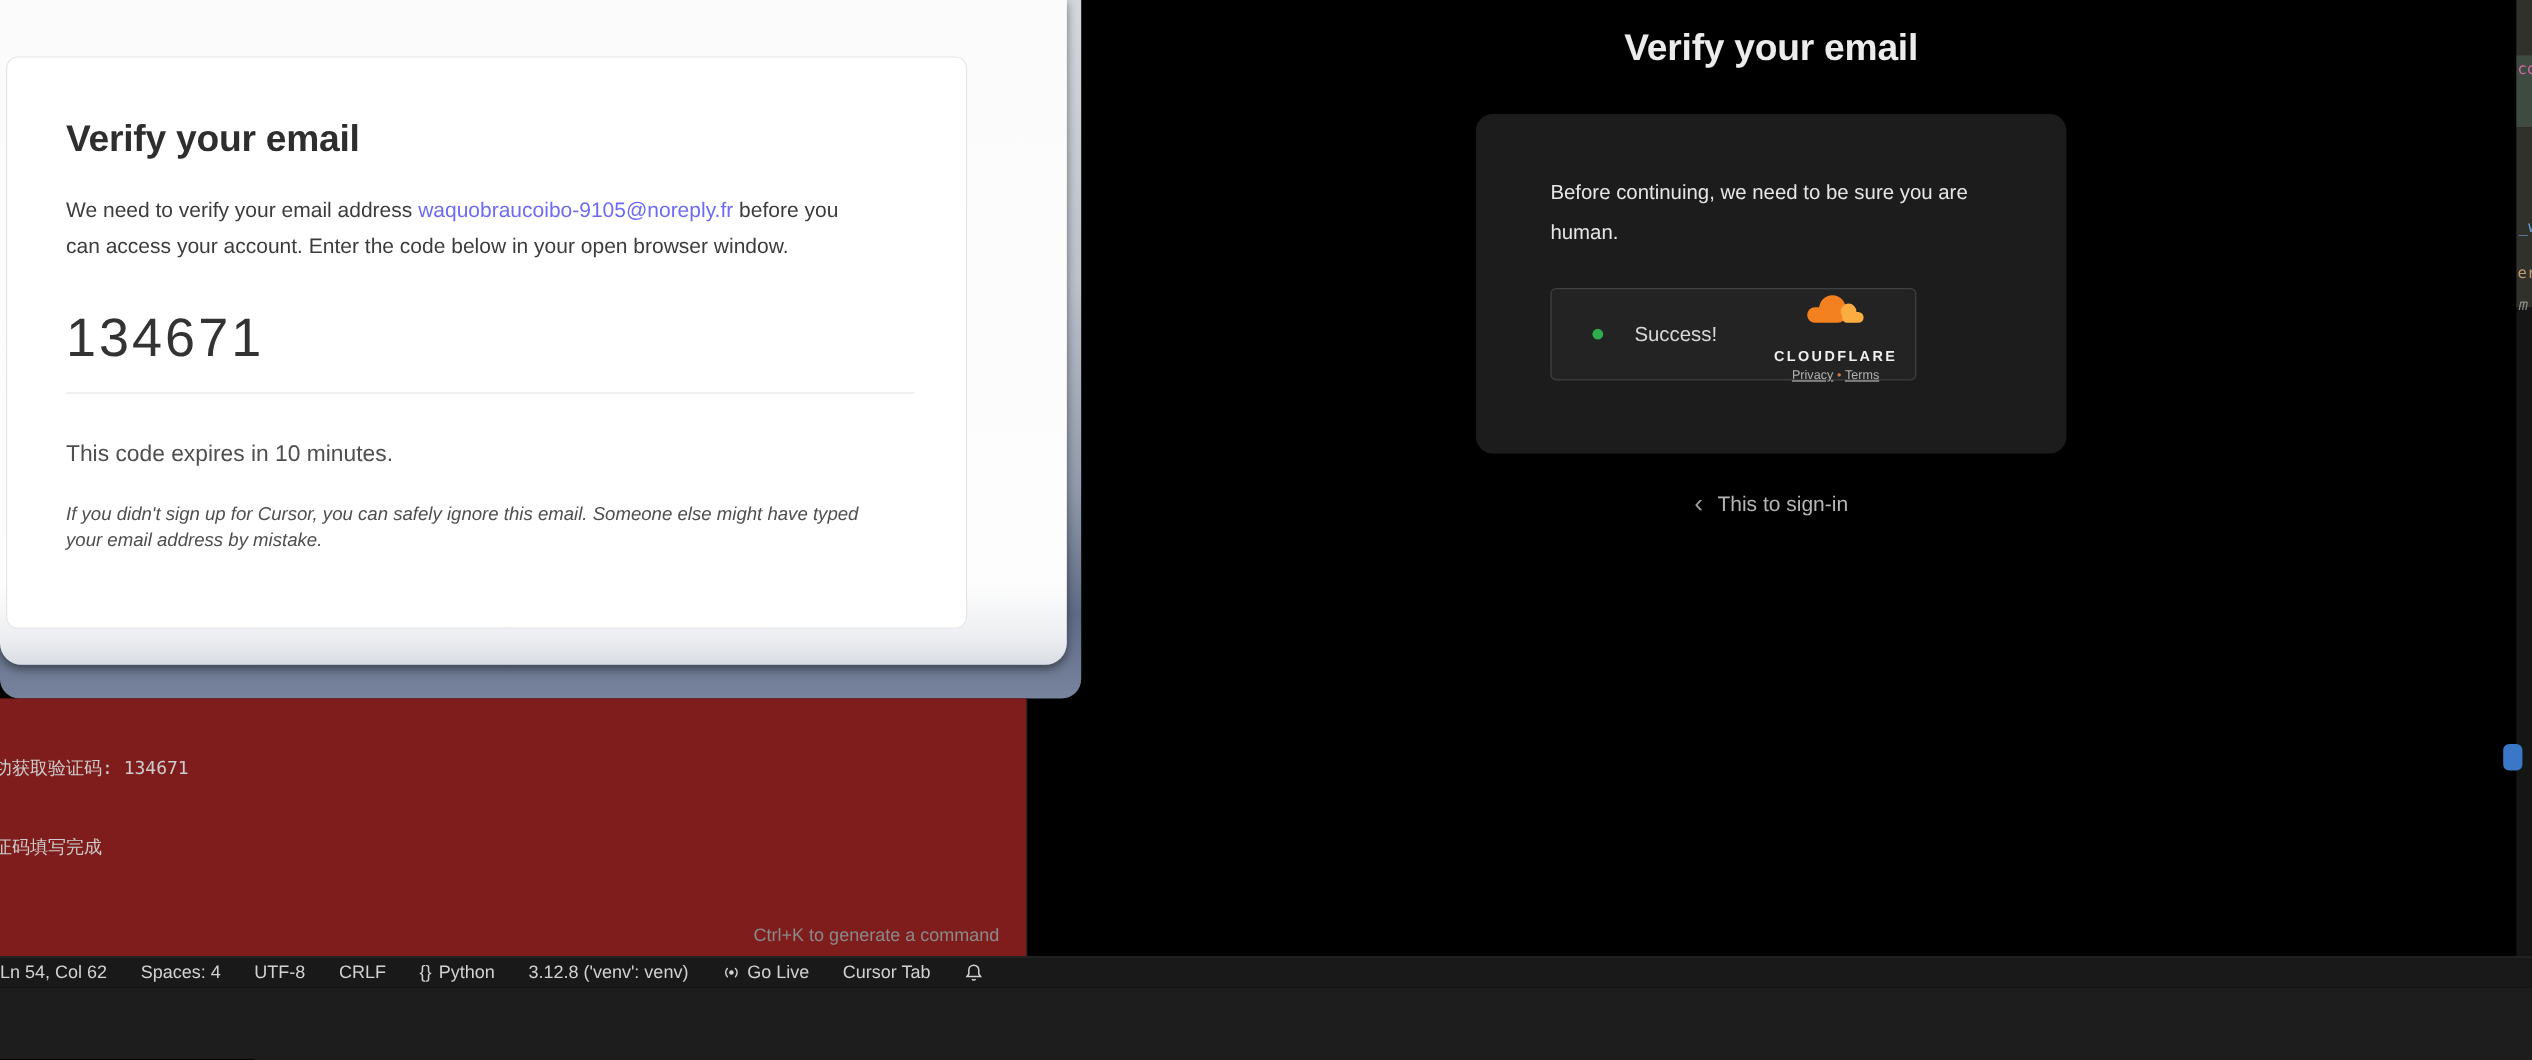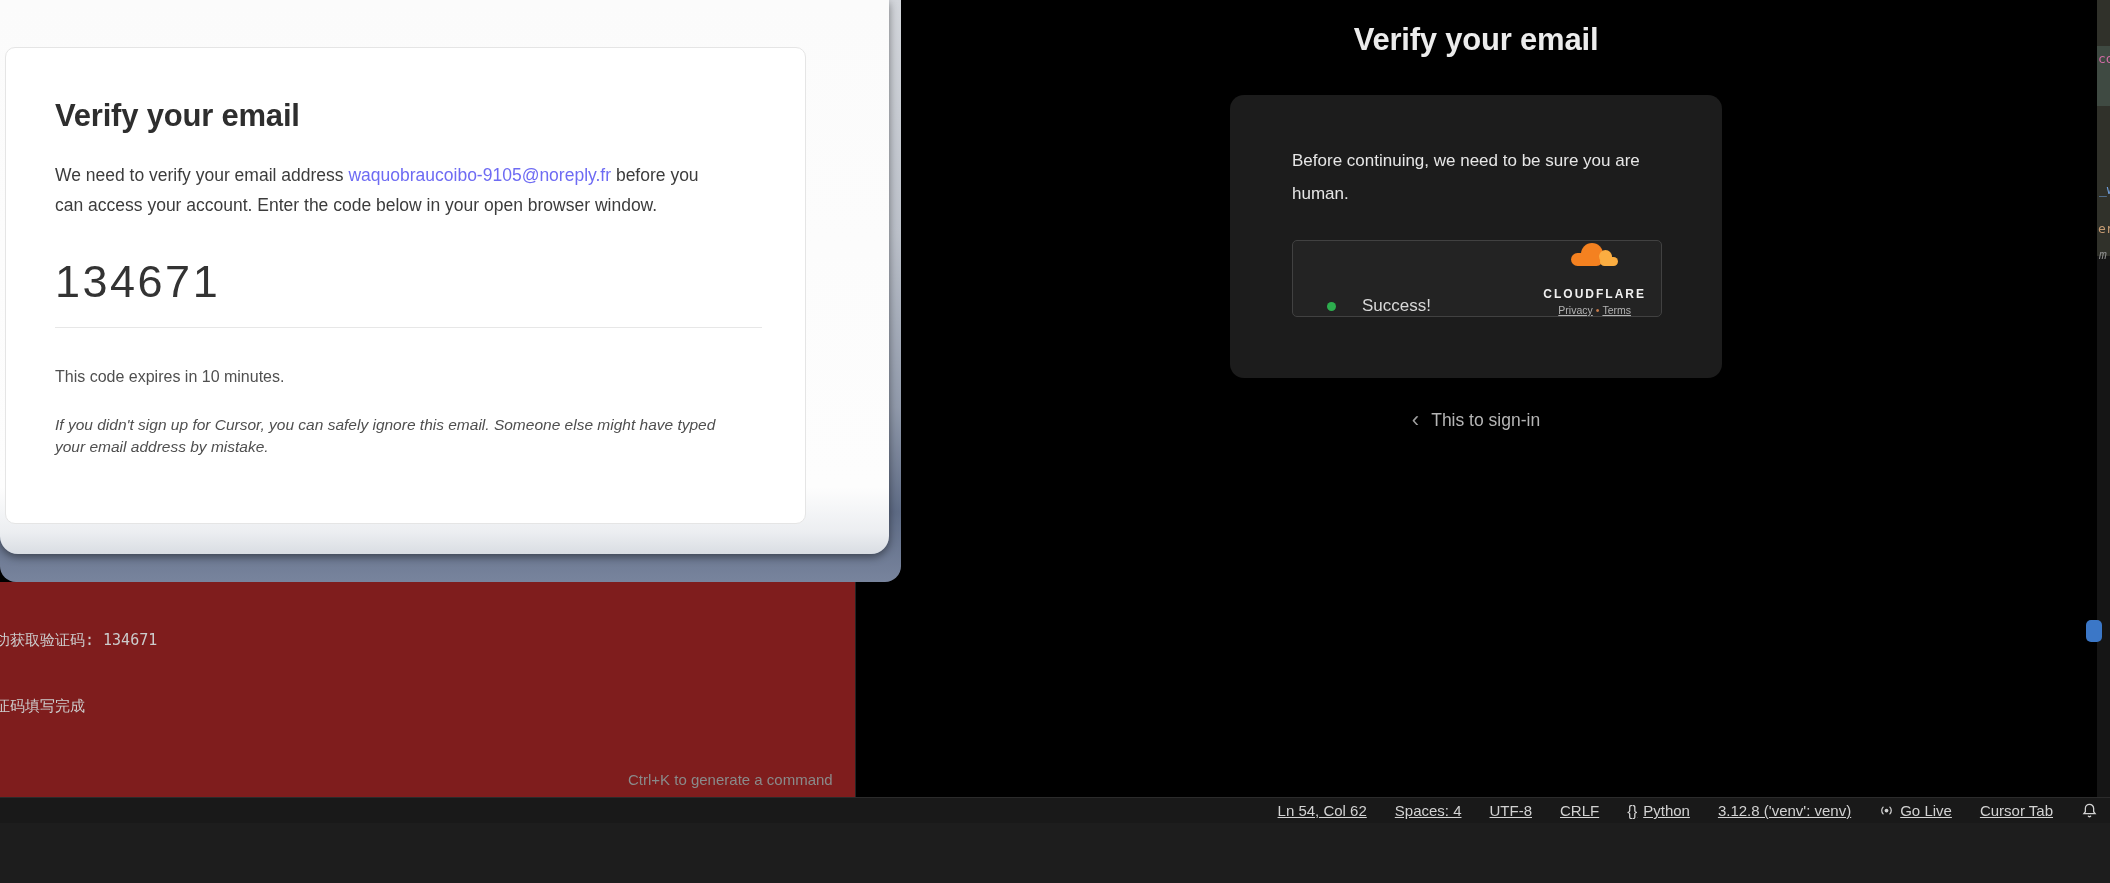--- a/index.html
+++ b/index.html
@@ -12,31 +12,31 @@
   .front-window{position:absolute;left:0;top:0;width:889px;height:554px;border-radius:0 0 18px 18px;
     background:linear-gradient(180deg,#fbfbfb 0%,#fdfdfd 88%,#eceef1 96%,#d9dde3 100%);
     box-shadow:0 3px 8px rgba(0,0,0,.45);}
   .email-card{position:absolute;left:5px;top:47px;width:801px;height:477px;background:#fff;
     border:1px solid #e5e5e5;border-radius:10px;box-sizing:border-box;padding:50px 40px 0 49px;}
   .email-card h1{margin:0;font-size:31px;line-height:36px;font-weight:700;color:#2e2e2e;letter-spacing:-.2px;}
   .email-body{margin:26px 0 0;width:676px;font-size:17.5px;line-height:30px;color:#3c3c3c;}
   .email-link{color:#6e6bf3;text-decoration:none;cursor:pointer;}
   .otp-code{margin-top:36px;font-size:45px;line-height:52px;color:#333;letter-spacing:2.5px;}
   .email-divider{margin:19px 0 0;border:none;border-top:1px solid #e7e7e7;width:707px;}
-  .expiry{margin:40px 0 0;font-size:16px;color:#4f4f4f;}
+  .expiry{margin:40px 0 0;font-size:19px;color:#4f4f4f;}
   .disclaimer{margin:28px 0 0;width:692px;font-size:15.5px;line-height:22px;color:#4f4f4f;font-style:italic;}
 
   
   .preview-heading{position:absolute;left:1230px;top:22px;width:492px;text-align:center;
     font-size:31px;font-weight:700;color:#ececec;letter-spacing:-.2px;}
   .preview-card{position:absolute;left:1230px;top:95px;width:492px;height:283px;background:#1c1c1c;border-radius:14px;}
   .prompt{position:absolute;left:62px;top:49px;width:372px;font-size:17px;line-height:33px;color:#e6e6e6;}
-  .turnstile{position:absolute;left:62px;top:145px;width:370px;height:77px;background:#232323;
+  .turnstile{position:absolute;left:62px;top:145px;width:305px;height:77px;background:#232323;
     border:1px solid #414141;border-radius:5px;box-sizing:border-box;
-    display:flex;align-items:flex-end;justify-content:space-between;padding:0 15px 0 34px;}
+    display:flex;align-items:center;justify-content:space-between;padding:0 15px 0 34px;}
   .ts-left{display:flex;align-items:center;gap:26px;}
   .ts-dot{width:9px;height:9px;border-radius:50%;background:#2dad4e;}
   .ts-status{font-size:17px;color:#d8d8d8;}
   .cf-block{display:flex;flex-direction:column;align-items:center;margin-top:8px;}
   .cf-cloud{position:relative;width:50px;height:25px;}
   .cf-c1{position:absolute;left:11px;top:0;width:22px;height:22px;border-radius:50%;background:#f48120;}
   .cf-c2{position:absolute;left:1px;bottom:2px;width:32px;height:13px;border-radius:8px;background:#f48120;}
   .cf-c4{position:absolute;right:8px;top:7px;width:13px;height:13px;border-radius:50%;background:#fbad41;}
   .cf-c3{position:absolute;right:2px;bottom:2px;width:18px;height:9px;border-radius:6px;background:#fbad41;}
   .cf-word{font-size:12px;font-weight:700;letter-spacing:2px;color:#f0f0f0;margin-top:19px;}
@@ -64,21 +64,21 @@
   .sl-frag{position:absolute;font-family:"DejaVu Sans Mono",monospace;font-size:13px;line-height:13px;}
   .sl-co{left:1px;top:52px;color:#d16ba5;}
   .sl-w{left:2px;top:183px;color:#6fa1e0;}
   .sl-er{left:1px;top:222px;color:#c49a72;}
   .sl-m{left:2px;top:248px;color:#8a8a8a;font-style:italic;}
   .sl-pill{position:absolute;left:2086px;top:620px;width:16px;height:22px;background:#3b77c7;border-radius:5px;}
 
   
   .status-bar{position:absolute;left:0;top:797px;width:2110px;height:26px;background:#191919;
     border-top:1px solid #2b2b2b;box-sizing:border-box;display:flex;align-items:center;
-    justify-content:flex-end;gap:28px;padding-right:12px;font-size:15px;color:#d2d2d2;text-decoration:underline;}
+    justify-content:flex-start;gap:28px;padding-right:12px;font-size:15px;color:#d2d2d2;}
   .sb-item{display:flex;align-items:center;gap:6px;cursor:pointer;white-space:nowrap;}
   .sb-icon{display:flex;align-items:center;}
 
   
   .taskbar{position:absolute;left:0;top:823px;width:2110px;height:60px;background:#1d1d1d;}
 
   .bell-svg,.golive-svg{display:block;}
 </style>
 </head>
 <body>

